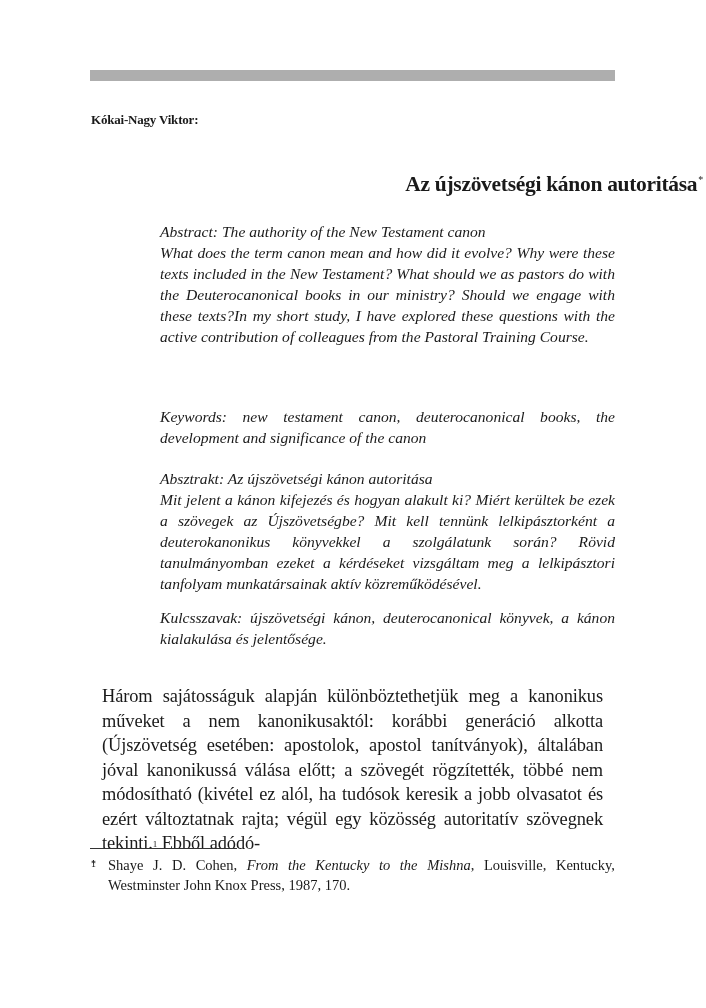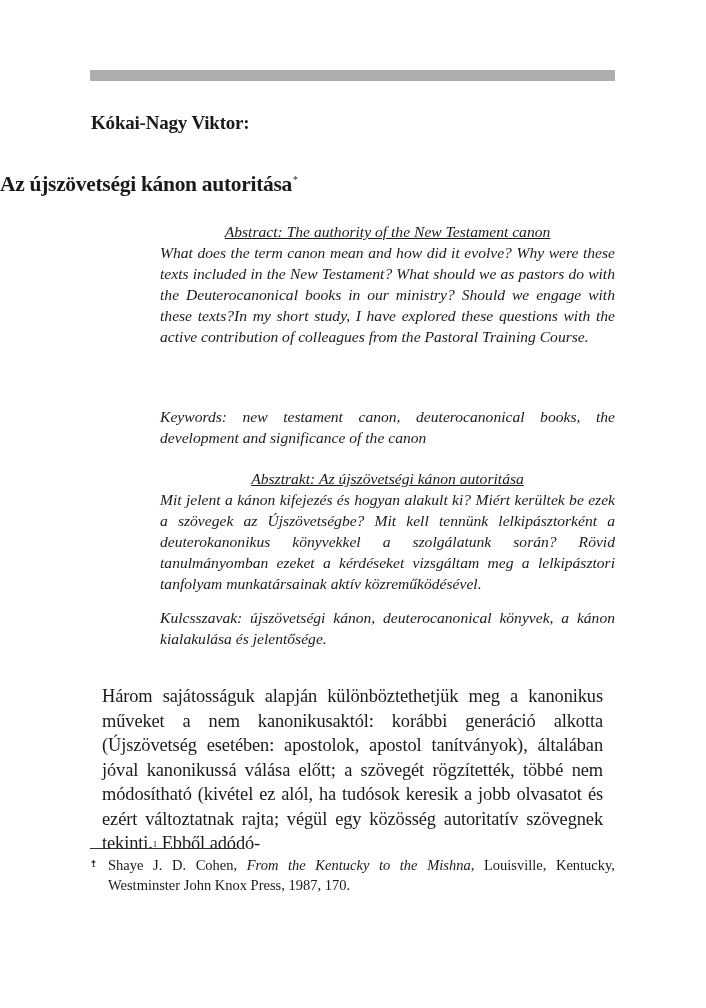--- a/index.html
+++ b/index.html
@@ -21,30 +21,30 @@
       top: 70px;
       width: 525px;
       height: 11px;
       background: #aeaeae;
     }
     .author {
       position: absolute;
       left: 91px;
       top: 112px;
       font-weight: bold;
-      font-size: 19px;
+      font-size: 13px;
       letter-spacing: -0.2px;
       white-space: nowrap;
     }
     .title {
       position: absolute;
       left: 0;
       width: 706px;
       top: 172px;
-      text-align: left;
+      text-align: right;
       font-weight: bold;
       font-size: 21.5px;
       letter-spacing: -0.3px;
       white-space: nowrap;
       padding-right: 3px;
       box-sizing: border-box;
     }
     .title sup {
       font-size: 10px;
       font-weight: normal;
@@ -59,22 +59,21 @@
       width: 455px;
       font-style: italic;
       font-size: 15.6px;
       line-height: 20.9px;
       text-align: justify;
     }
     .abstract-block p {
       margin: 0;
     }
     .abstract-block .heading {
-      text-align: center;
-      text-decoration: underline;
+      text-align: left;
     }
     .block-en { top: 222px; }
     .kw-en { top: 407px; font-style: italic; }
     .block-hu { top: 469px; }
     .kw-hu { top: 608px; }
     .body-text {
       position: absolute;
       left: 90px;
       top: 672px;
       width: 525px;

